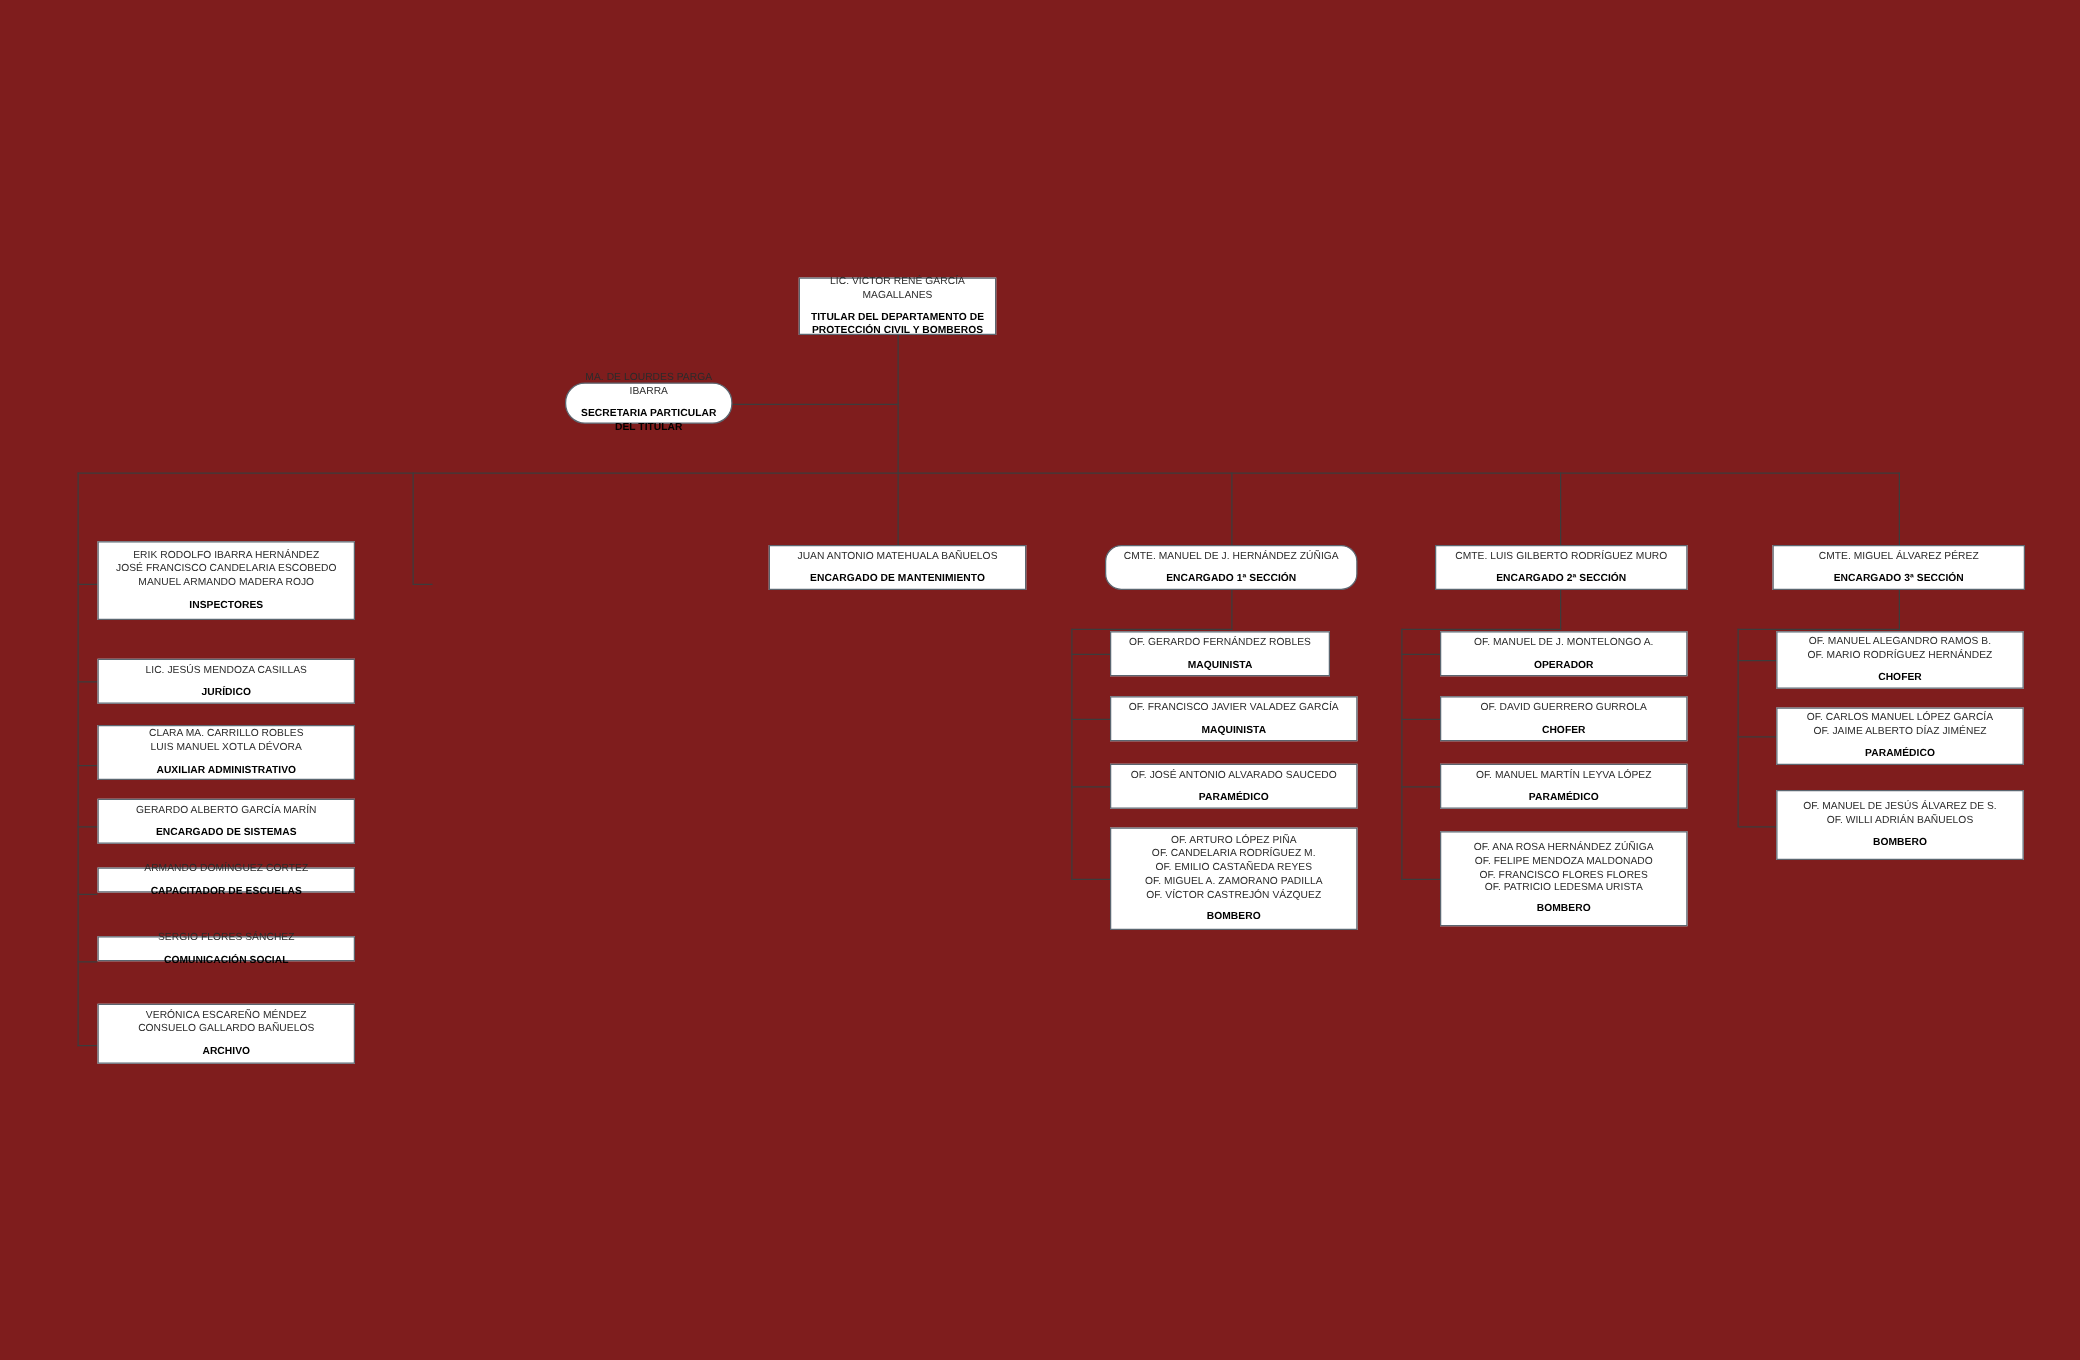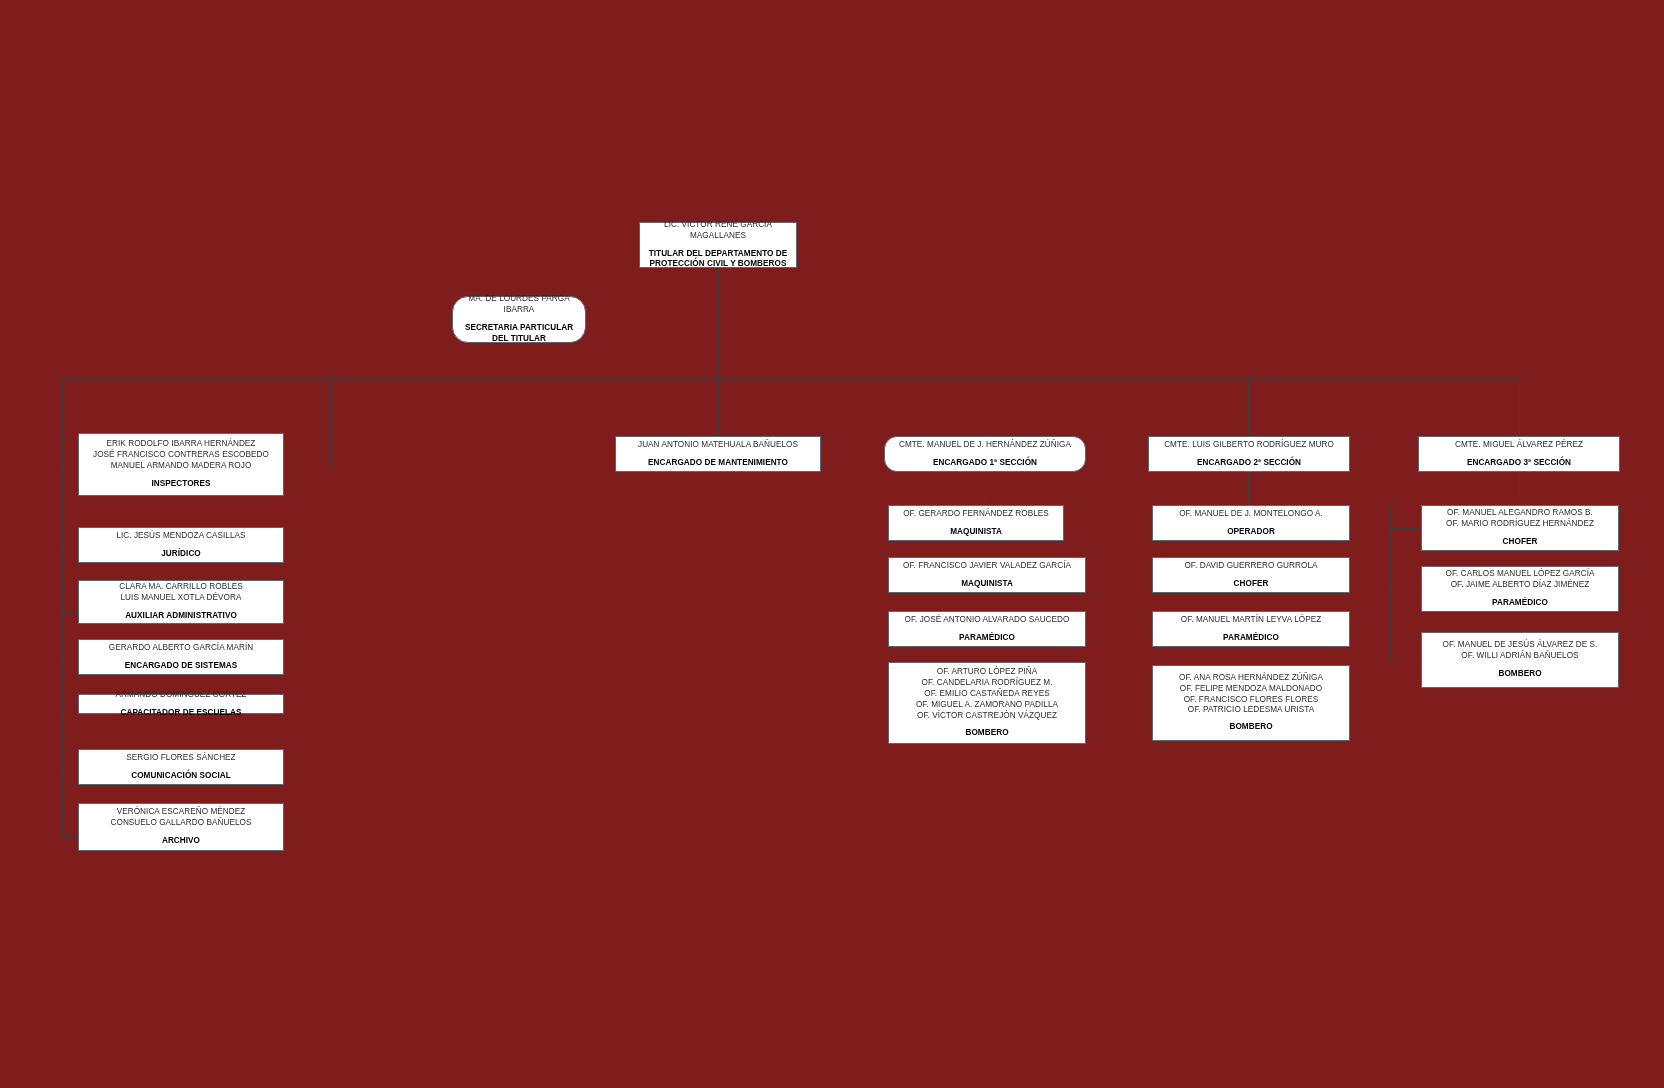--- a/index.html
+++ b/index.html
@@ -105,28 +105,28 @@
   <div class="ln h" style="left:1390px; top:528px; width:31px;"></div>
   <div class="ln h" style="left:1390px; top:589px; width:31px;"></div>
   <div class="ln h" style="left:1390px; top:661px; width:31px;"></div>
 
   <div class="box" style="left:639px; top:222px; width:158px; height:46px;">
     <div class="names">LIC.  VICTOR RENÉ GARCÍA MAGALLANES</div>
     <div class="role">TITULAR DEL DEPARTAMENTO DE
 PROTECCIÓN CIVIL Y BOMBEROS</div>
   </div>
 
-  <div class="box" style="left:452px; top:296px; width:134px; height:47px;border-radius:16px;">
+  <div class="box" style="left:452px; top:306px; width:134px; height:33px;border-radius:16px;">
     <div class="names">MA. DE LOURDES PARGA IBARRA</div>
     <div class="role">SECRETARIA PARTICULAR DEL TITULAR</div>
   </div>
 
   <div class="box" style="left:78px; top:433px; width:206px; height:63px;">
     <div class="names">ERIK RODOLFO IBARRA HERNÁNDEZ
-JOSÉ FRANCISCO CONTRERAS ESCOBEDO
+JOSÉ FRANCISCO CANDELARIA ESCOBEDO
 MANUEL ARMANDO MADERA ROJO</div>
     <div class="role">INSPECTORES</div>
   </div>
 
   <div class="box" style="left:78px; top:527px; width:206px; height:36px;">
     <div class="names">LIC. JESÚS MENDOZA CASILLAS</div>
     <div class="role">JURÍDICO</div>
   </div>
 
   <div class="box" style="left:78px; top:639px; width:206px; height:36px;">
@@ -138,21 +138,21 @@
     <div class="names">CLARA MA.  CARRILLO ROBLES
 LUIS MANUEL XOTLA DÉVORA</div>
     <div class="role">AUXILIAR ADMINISTRATIVO</div>
   </div>
 
   <div class="box" style="left:78px; top:694px; width:206px; height:20px;">
     <div class="names">ARMANDO DOMÍNGUEZ CORTEZ</div>
     <div class="role">CAPACITADOR DE ESCUELAS</div>
   </div>
 
-  <div class="box" style="left:78px; top:749px; width:206px; height:36px;">
+  <div class="box" style="left:78px; top:749px; width:206px; height:20px;">
     <div class="names">SERGIO FLORES SÁNCHEZ</div>
     <div class="role">COMUNICACIÓN SOCIAL</div>
   </div>
 
   <div class="box" style="left:78px; top:803px; width:206px; height:48px;">
     <div class="names">VERÓNICA ESCAREÑO MÉNDEZ
 CONSUELO GALLARDO BAÑUELOS</div>
     <div class="role">ARCHIVO</div>
   </div>
 

